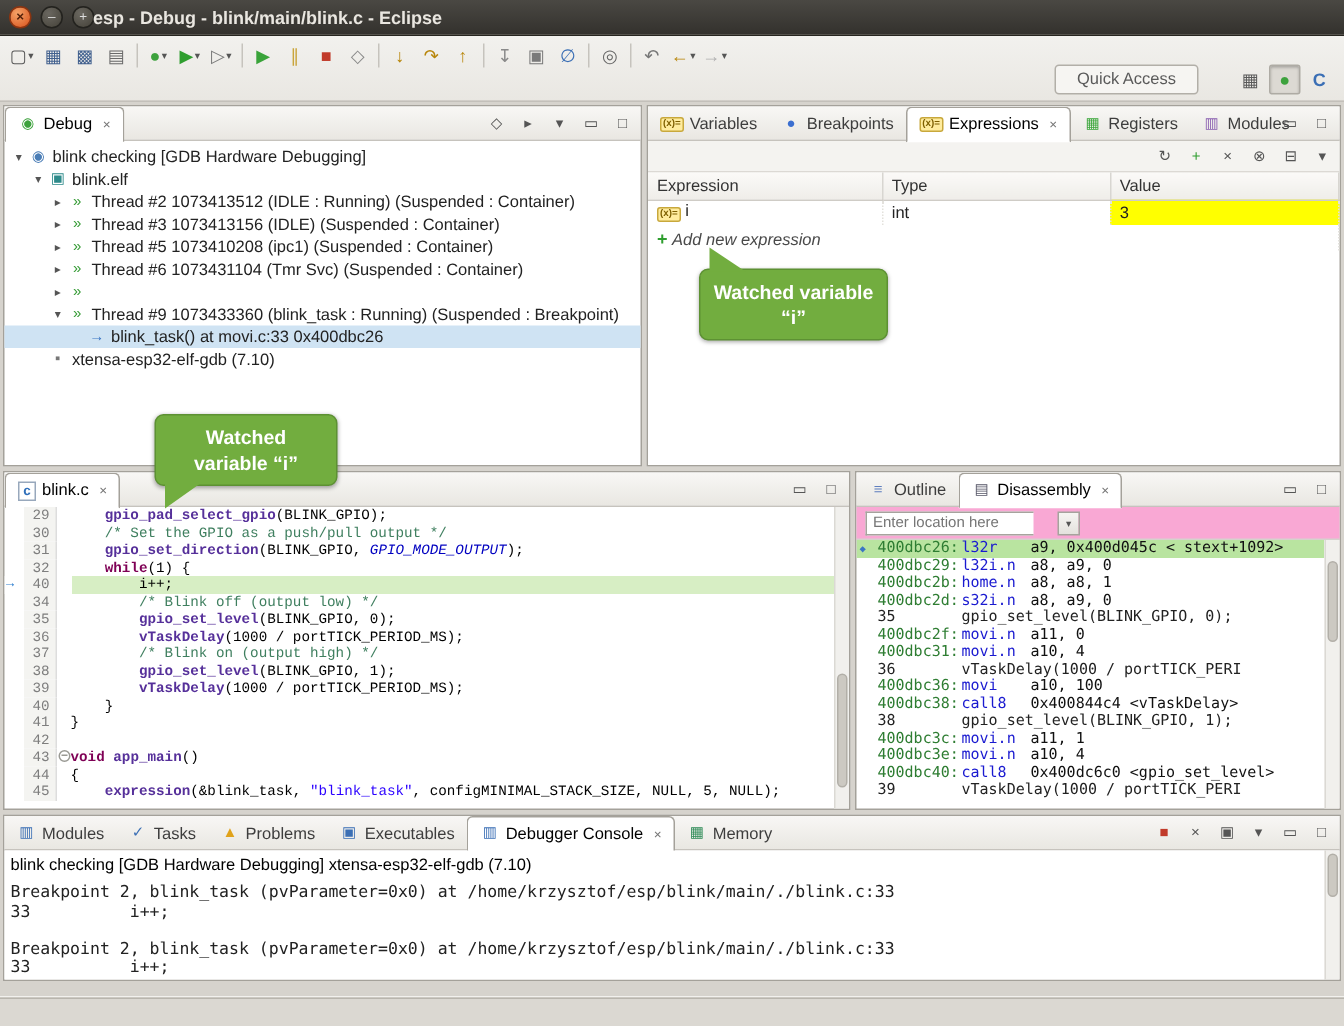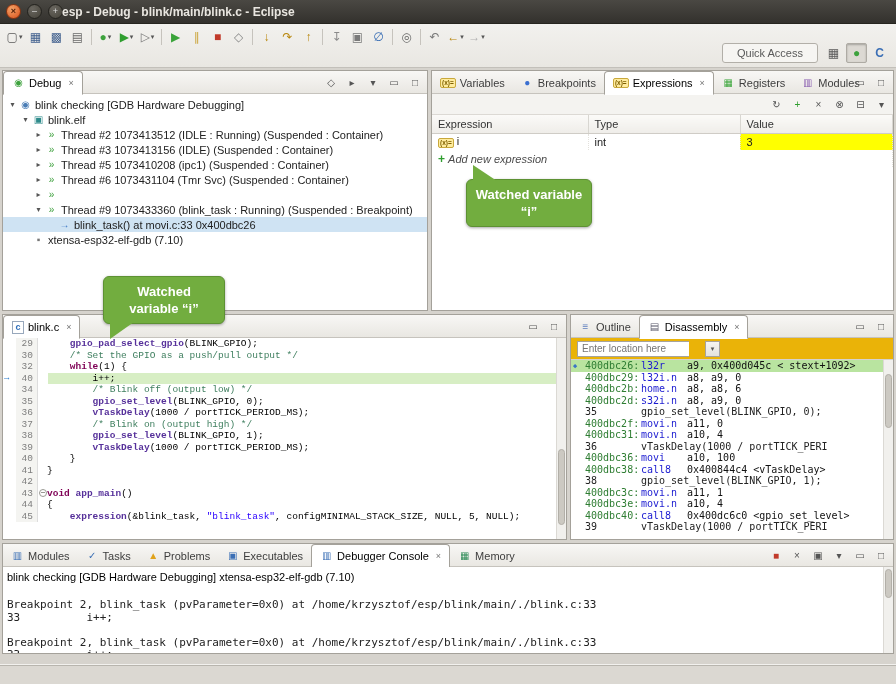--- a/index.html
+++ b/index.html
@@ -19,21 +19,21 @@
               color:#e9e6e0; font-size:12px; font-weight:bold; white-space:nowrap; }
 
   
   .toolbar { position:absolute; left:0; top:24px; width:896px; height:44px;
              background:linear-gradient(#f2f1ee,#e9e7e2); border-bottom:1px solid #c3c0ba; }
   .tb-row1 { display:flex; align-items:center; height:26px; padding-left:4px; }
   .ticon { height:20px; min-width:21px; padding:0 1px; display:inline-flex; align-items:center;
            justify-content:center; font-size:12px; border:1px solid transparent; border-radius:2px; cursor:default; }
   .ticon .dd { font-size:7px; color:#555; margin-left:1px; }
   .tsep { width:1px; height:16px; background:#c6c3bd; margin:0 3px; }
-  .tb-right { position:absolute; right:6px; top:19px; display:flex; align-items:flex-end; gap:5px; }
+  .tb-right { position:absolute; right:6px; top:19px; display:flex; align-items:flex-end; gap:24px; }
   .quick-access { border:1px solid #b2afa8; border-radius:3px; background:#f6f5f2;
                   color:#5a5a5a; font-size:11px; padding:3px 14px; cursor:default; }
   .persp { display:flex; align-items:center; gap:2px; }
   .persp .ticon.active { background:#dcd9d3; border-color:#aeaba4; box-shadow:inset 0 1px 2px rgba(0,0,0,.25); }
 
   
   .panel { position:absolute; background:#fff; border:1px solid #a4a19a; }
   .phead { position:relative; height:23px;
            background:linear-gradient(#f8f7f5,#e9e7e2); border-bottom:1px solid #c6c3bd; }
   .tabs { display:flex; height:23px; }
@@ -89,42 +89,42 @@
   .fold-dot::after { content:""; position:absolute; left:1px; right:1px; top:2px; height:1px; background:#9a9a94; }
   .seg-p { color:#000; }
   .seg-k { color:#7f0055; font-weight:bold; }
   .seg-f { color:#56309a; font-weight:bold; }
   .seg-c { color:#3f7f5f; }
   .seg-s { color:#2a00ff; }
   .seg-m { color:#0000c0; font-style:italic; }
 
   
   #disasm-panel { left:570px; top:314px; width:324px; height:226px; }
-  .loc-row { height:22px; background:#eab308; border-bottom:1px solid #d5d2cd;
+  .loc-row { height:22px; background:#f9a8d4; border-bottom:1px solid #d5d2cd;
              display:flex; align-items:center; padding-left:6px; gap:16px; }
   .loc-input { width:112px; height:16px; border:1px solid #a6a39d; border-right:none; background:#fff;
                font-size:10px; color:#555; padding:0 4px; font-family:inherit; }
   .loc-dd { width:15px; height:16px; border:1px solid #a6a39d; background:linear-gradient(#f6f5f2,#e4e2dd);
             display:flex; align-items:center; justify-content:center; font-size:7px; color:#555; }
   .da-body { position:absolute; left:0; top:45px; right:10px; bottom:0; overflow:hidden;
              font-family:"DejaVu Sans Mono","Liberation Mono",monospace; font-size:10px; line-height:11.5px; }
   .da-row { position:relative; height:11.5px; white-space:pre; padding-left:14px; }
   .da-row.cur { background:#b9e4a0; }
   .da-mark { position:absolute; left:2px; top:1px; font-size:7px; color:#3b76c4; }
   .da-addr { display:inline-block; width:56px; color:#2e7d32; }
   .da-mn { display:inline-block; width:46px; color:#1a1ad0; }
   .da-ops { color:#111; }
   .da-num { display:inline-block; width:56px; color:#222; }
   .da-src { color:#222; }
 
   
   #console-panel { left:2px; top:543px; width:892px; height:111px; }
   .co-body { position:absolute; left:0; top:23px; right:10px; bottom:0; overflow:hidden; background:#fff; }
   .co-head { font-size:11px; color:#000; padding:4px 6px 2px 4px; white-space:nowrap; }
-  .co-lines { margin-top:14px; }
+  .co-lines { margin-top:4px; }
   .co-line { font-family:"DejaVu Sans Mono","Liberation Mono",monospace; font-size:11px;
              line-height:12.5px; white-space:pre; padding-left:4px; }
 
   
   .sb-v { position:absolute; top:23px; bottom:0; right:0; width:10px; background:#f1f0ed; border-left:1px solid #dbd9d4; }
   .sb-th { position:absolute; left:1px; right:1px; background:#ccc9c2; border:1px solid #b2afa8; border-radius:4px; }
 
   
   .callout { position:absolute; z-index:50; background:#72ad3f; border:1px solid #5d9133;
              border-radius:6px; color:#fff; font-size:13px; font-weight:bold; text-align:center;
@@ -412,20 +412,21 @@
           <span>▭</span>
         </span>
         <span class="ticon">
           <span>□</span>
         </span>
       </div>
   </div>
   <div class="ed-body" id="editor-lines">
       <div class="ed-row"><span class="ed-ruler"></span><span class="ed-num">29</span><span class="ed-fold"></span><span><span class="seg-p">    </span><span class="seg-f">gpio_pad_select_gpio</span><span class="seg-p">(BLINK_GPIO);</span></span></div>
       <div class="ed-row"><span class="ed-ruler"></span><span class="ed-num">30</span><span class="ed-fold"></span><span><span class="seg-p">    </span><span class="seg-c">/* Set the GPIO as a push/pull output */</span></span></div>
+      <div class="ed-row"><span class="ed-ruler"></span><span class="ed-num">31</span><span class="ed-fold"></span><span><span class="seg-p">    </span><span class="seg-f">gpio_set_direction</span><span class="seg-p">(BLINK_GPIO, </span><span class="seg-m">GPIO_MODE_OUTPUT</span><span class="seg-p">);</span></span></div>
       <div class="ed-row"><span class="ed-ruler"></span><span class="ed-num">32</span><span class="ed-fold"></span><span><span class="seg-p">    </span><span class="seg-k">while</span><span class="seg-p">(1) {</span></span></div>
       <div class="ed-row cur"><span class="ed-ruler"><span class="ed-arrow">→</span></span><span class="ed-num">40</span><span class="ed-fold"></span><span><span class="seg-p">        i++;</span></span></div>
       <div class="ed-row"><span class="ed-ruler"></span><span class="ed-num">34</span><span class="ed-fold"></span><span><span class="seg-p">        </span><span class="seg-c">/* Blink off (output low) */</span></span></div>
       <div class="ed-row"><span class="ed-ruler"></span><span class="ed-num">35</span><span class="ed-fold"></span><span><span class="seg-p">        </span><span class="seg-f">gpio_set_level</span><span class="seg-p">(BLINK_GPIO, 0);</span></span></div>
       <div class="ed-row"><span class="ed-ruler"></span><span class="ed-num">36</span><span class="ed-fold"></span><span><span class="seg-p">        </span><span class="seg-f">vTaskDelay</span><span class="seg-p">(1000 / portTICK_PERIOD_MS);</span></span></div>
       <div class="ed-row"><span class="ed-ruler"></span><span class="ed-num">37</span><span class="ed-fold"></span><span><span class="seg-p">        </span><span class="seg-c">/* Blink on (output high) */</span></span></div>
       <div class="ed-row"><span class="ed-ruler"></span><span class="ed-num">38</span><span class="ed-fold"></span><span><span class="seg-p">        </span><span class="seg-f">gpio_set_level</span><span class="seg-p">(BLINK_GPIO, 1);</span></span></div>
       <div class="ed-row"><span class="ed-ruler"></span><span class="ed-num">39</span><span class="ed-fold"></span><span><span class="seg-p">        </span><span class="seg-f">vTaskDelay</span><span class="seg-p">(1000 / portTICK_PERIOD_MS);</span></span></div>
       <div class="ed-row"><span class="ed-ruler"></span><span class="ed-num">40</span><span class="ed-fold"></span><span><span class="seg-p">    }</span></span></div>
       <div class="ed-row"><span class="ed-ruler"></span><span class="ed-num">41</span><span class="ed-fold"></span><span><span class="seg-p">}</span></span></div>
@@ -461,21 +462,21 @@
         </span>
       </div>
   </div>
   <div class="loc-row">
     <input class="loc-input" readonly="" placeholder="Enter location here" style="">
     <span class="loc-dd">▾</span>
   </div>
   <div class="da-body" id="disasm-lines">
       <div class="da-row cur"><span class="da-mark">◆</span><span class="da-addr">400dbc26:</span><span class="da-mn">l32r</span><span class="da-ops">a9, 0x400d045c &lt; stext+1092&gt;</span></div>
       <div class="da-row"><span class="da-addr">400dbc29:</span><span class="da-mn">l32i.n</span><span class="da-ops">a8, a9, 0</span></div>
-      <div class="da-row"><span class="da-addr">400dbc2b:</span><span class="da-mn">home.n</span><span class="da-ops">a8, a8, 6</span></div>
+      <div class="da-row"><span class="da-addr">400dbc2b:</span><span class="da-mn">home.n</span><span class="da-ops">a8, a8, 1</span></div>
       <div class="da-row"><span class="da-addr">400dbc2d:</span><span class="da-mn">s32i.n</span><span class="da-ops">a8, a9, 0</span></div>
       <div class="da-row"><span class="da-num">35</span><span class="da-src">gpio_set_level(BLINK_GPIO, 0);</span></div>
       <div class="da-row"><span class="da-addr">400dbc2f:</span><span class="da-mn">movi.n</span><span class="da-ops">a11, 0</span></div>
       <div class="da-row"><span class="da-addr">400dbc31:</span><span class="da-mn">movi.n</span><span class="da-ops">a10, 4</span></div>
       <div class="da-row"><span class="da-num">36</span><span class="da-src">vTaskDelay(1000 / portTICK_PERI</span></div>
       <div class="da-row"><span class="da-addr">400dbc36:</span><span class="da-mn">movi</span><span class="da-ops">a10, 100</span></div>
       <div class="da-row"><span class="da-addr">400dbc38:</span><span class="da-mn">call8</span><span class="da-ops">0x400844c4 &lt;vTaskDelay&gt;</span></div>
       <div class="da-row"><span class="da-num">38</span><span class="da-src">gpio_set_level(BLINK_GPIO, 1);</span></div>
       <div class="da-row"><span class="da-addr">400dbc3c:</span><span class="da-mn">movi.n</span><span class="da-ops">a11, 1</span></div>
       <div class="da-row"><span class="da-addr">400dbc3e:</span><span class="da-mn">movi.n</span><span class="da-ops">a10, 4</span></div>

